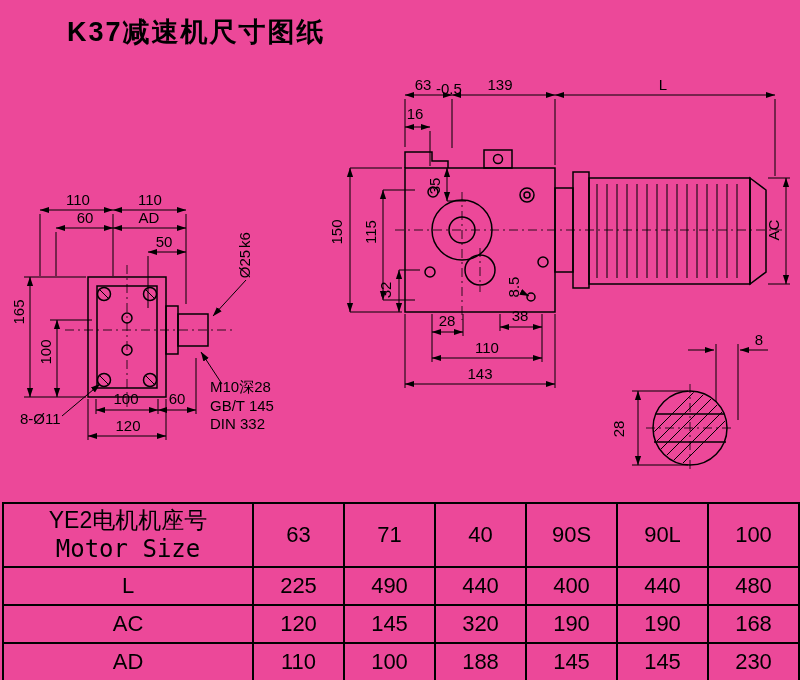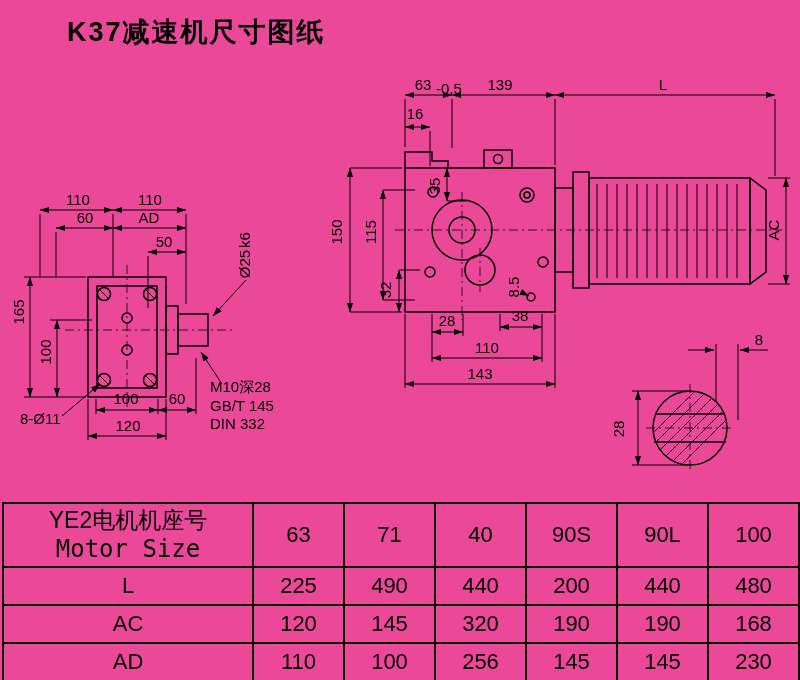--- a/index.html
+++ b/index.html
@@ -263,38 +263,38 @@
         <td>40</td>
         <td>90S</td>
         <td>90L</td>
         <td>100</td>
       </tr>
       <tr class="drow">
         <td>L</td>
         <td>225</td>
         <td>490</td>
         <td>440</td>
-        <td>200</td>
+        <td>400</td>
         <td>440</td>
         <td>480</td>
       </tr>
       <tr class="drow">
         <td>AC</td>
         <td>120</td>
         <td>145</td>
         <td>320</td>
         <td>190</td>
         <td>190</td>
         <td>168</td>
       </tr>
       <tr class="drow">
         <td>AD</td>
         <td>110</td>
         <td>100</td>
-        <td>256</td>
+        <td>188</td>
         <td>145</td>
         <td>145</td>
         <td>230</td>
       </tr>
     </tbody>
   </table>
 
 </div>
 
 </body></html>

